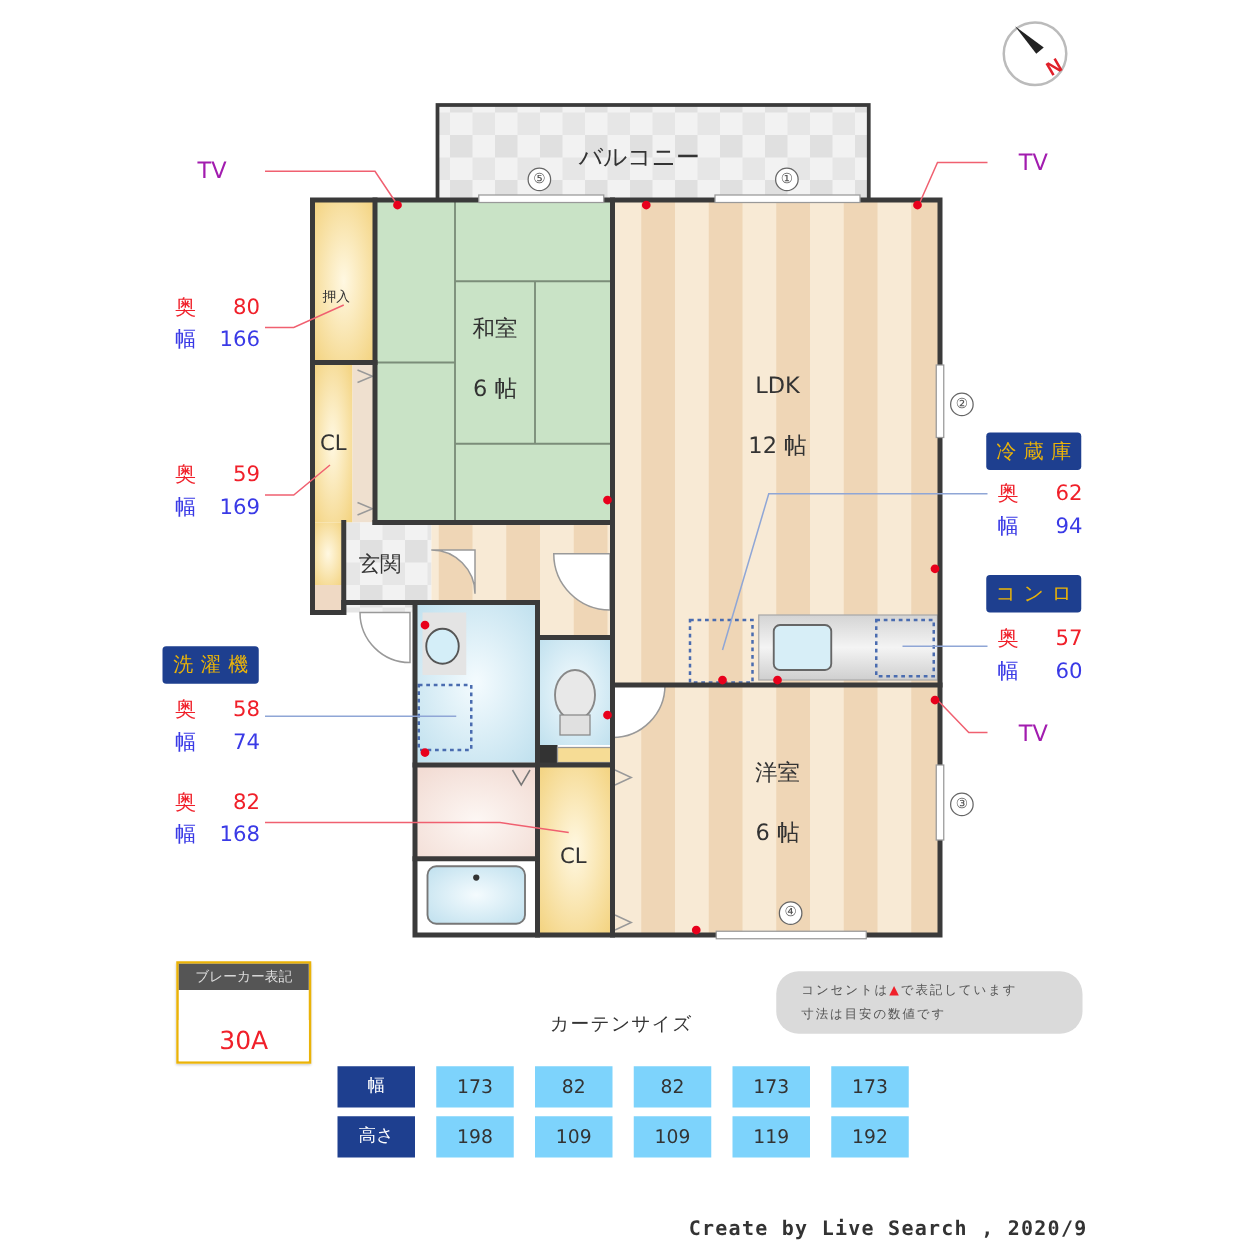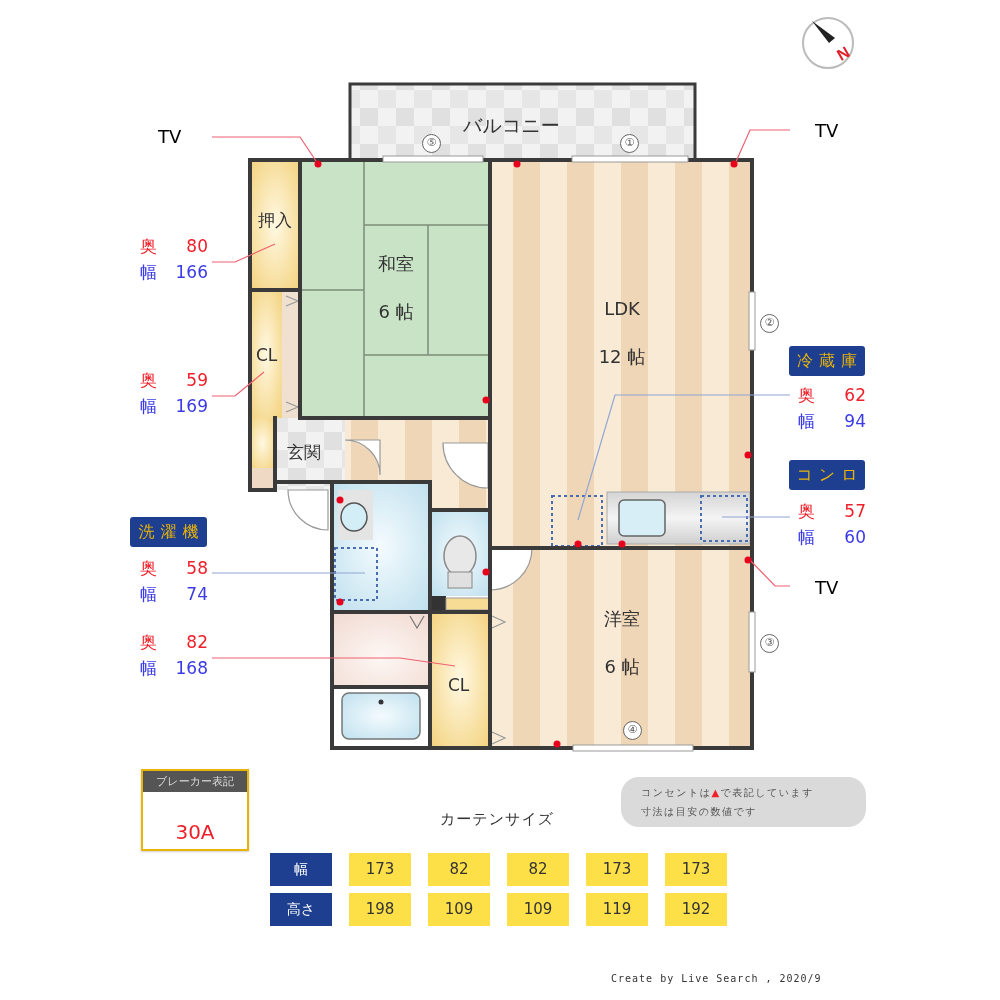--- a/index.html
+++ b/index.html
@@ -8,41 +8,41 @@
   .abs { position: absolute; }
   .plan { position: absolute; left: 0; top: 0; width: 1000px; height: 1000px; }
   .lbl-red { color: #f0202a; font-size: 17px; }
   .lbl-blue { color: #3a3ae6; font-size: 17px; }
   .ann { position: absolute; line-height: 26px; white-space: nowrap; }
   .ann .row { display: flex; gap: 14px; }
   .ann .k { display: inline-block; width: 20px; }
   .ann .v { display: inline-block; width: 34px; text-align: right; }
   .tag { position: absolute; background: #1e3f8f; color: #eab308; font-size: 16px; letter-spacing: 6px;
          border-radius: 3px; height: 30px; line-height: 30px; text-align: center; padding-left: 6px; }
-  .tv { position: absolute; color: #000000; font-size: 18px; }
+  .tv { position: absolute; color: #a21caf; font-size: 18px; }
   .room-text { position: absolute; font-size: 18px; color: #333; text-align: center; line-height: 48px; }
   .num-circle { position: absolute; width: 19px; height: 19px; border: 1.3px solid #666; border-radius: 50%;
                 background: #fff; font-size: 11px; line-height: 16px; text-align: center; color: #555; }
   .breaker { position: absolute; left: 141px; top: 769px; width: 108px; border: 2px solid #eab308;
              box-shadow: 0 1px 2px rgba(0,0,0,.2); }
   .breaker .hd { background: #555; color: #ddd; font-size: 11px; height: 21px; line-height: 21px; text-align: center; }
   .breaker .val { color: #f0202a; font-size: 20px; height: 33px; line-height: 33px; text-align: center; background: #fff; margin-top: 24px; }
   .note { position: absolute; left: 621px; top: 777px; width: 245px; height: 50px; background: #dadada;
           border-radius: 18px; font-size: 10px; color: #555; padding: 6px 0 0 20px; line-height: 19px; letter-spacing: 1.5px; }
   .note .tri { color: #f0202a; }
   .curtain-title { position: absolute; left: 440px; top: 810px; font-size: 15px; color: #333; letter-spacing: 1px; }
   .ctable { position: absolute; left: 270px; top: 853px; }
   .crow { display: flex; height: 33px; margin-bottom: 7px; }
   .chead { width: 62px; height: 33px; background: #1e3f8f; color: #fff; font-size: 14px; line-height: 33px; text-align: center; margin-right: 17px; }
-  .ccell { width: 62px; height: 33px; background: #fde047; color: #333; font-size: 15px; line-height: 33px; text-align: center; margin-right: 17px; }
+  .ccell { width: 62px; height: 33px; background: #7dd3fc; color: #333; font-size: 15px; line-height: 33px; text-align: center; margin-right: 17px; }
   .ccell.no { background: #cfcfcf; }
   .ccell.no span { display: inline-block; width: 18px; height: 18px; border: 1.2px solid #555; border-radius: 50%;
                    background: #fff; font-size: 11px; line-height: 15px; vertical-align: middle; }
-  .credit { position: absolute; left: 611px; top: 973px; font-family: "DejaVu Sans Mono", monospace; font-size: 10px;
-            font-weight: normal; color: #333; letter-spacing: 1px; }
+  .credit { position: absolute; left: 551px; top: 973px; font-family: "DejaVu Sans Mono", monospace; font-size: 16px;
+            font-weight: bold; color: #333; letter-spacing: 1px; }
 </style>
 </head>
 <body>
 
 <svg class="plan" viewBox="0 0 1000 1000" width="1000" height="1000">
   <defs>
     <pattern id="checker" width="36" height="36" patternUnits="userSpaceOnUse">
       <rect width="36" height="36" fill="#f2f2f2"></rect>
       <rect x="0" y="0" width="18" height="18" fill="#e0e0e0"></rect>
       <rect x="18" y="18" width="18" height="18" fill="#e6e6e6"></rect>
@@ -183,21 +183,21 @@
     <circle cx="578" cy="544" r="3.5"></circle>
     <circle cx="622" cy="544" r="3.5"></circle>
     <circle cx="748" cy="560" r="3.5"></circle>
     <circle cx="340" cy="500" r="3.5"></circle>
     <circle cx="340" cy="602" r="3.5"></circle>
     <circle cx="486" cy="572" r="3.5"></circle>
     <circle cx="557" cy="744" r="3.5"></circle>
   </g>
 </svg>
 
-<div class="room-text" style="left:258px;top:198px;line-height:44px;font-size:17px;">押入</div>
+<div class="room-text" style="left:258px;top:216px;line-height:44px;font-size:11px;">押入</div>
 <div class="room-text" style="left:256px;top:333px;line-height:44px;font-size:17px;">CL</div>
 <div class="room-text" style="left:287px;top:432px;line-height:40px;font-size:17px;">玄関</div>
 <div class="room-text" style="left:448px;top:663px;line-height:44px;font-size:17px;">CL</div>
 <div class="abs" style="left:463px;top:113px;font-size:19px;color:#333;">バルコニー</div>
 
 <div class="room-text" style="left:358px;top:240px;width:76px;">
   <div>和室</div>
   <div>6 帖</div>
 </div>
 <div class="room-text" style="left:582px;top:285px;width:80px;">

